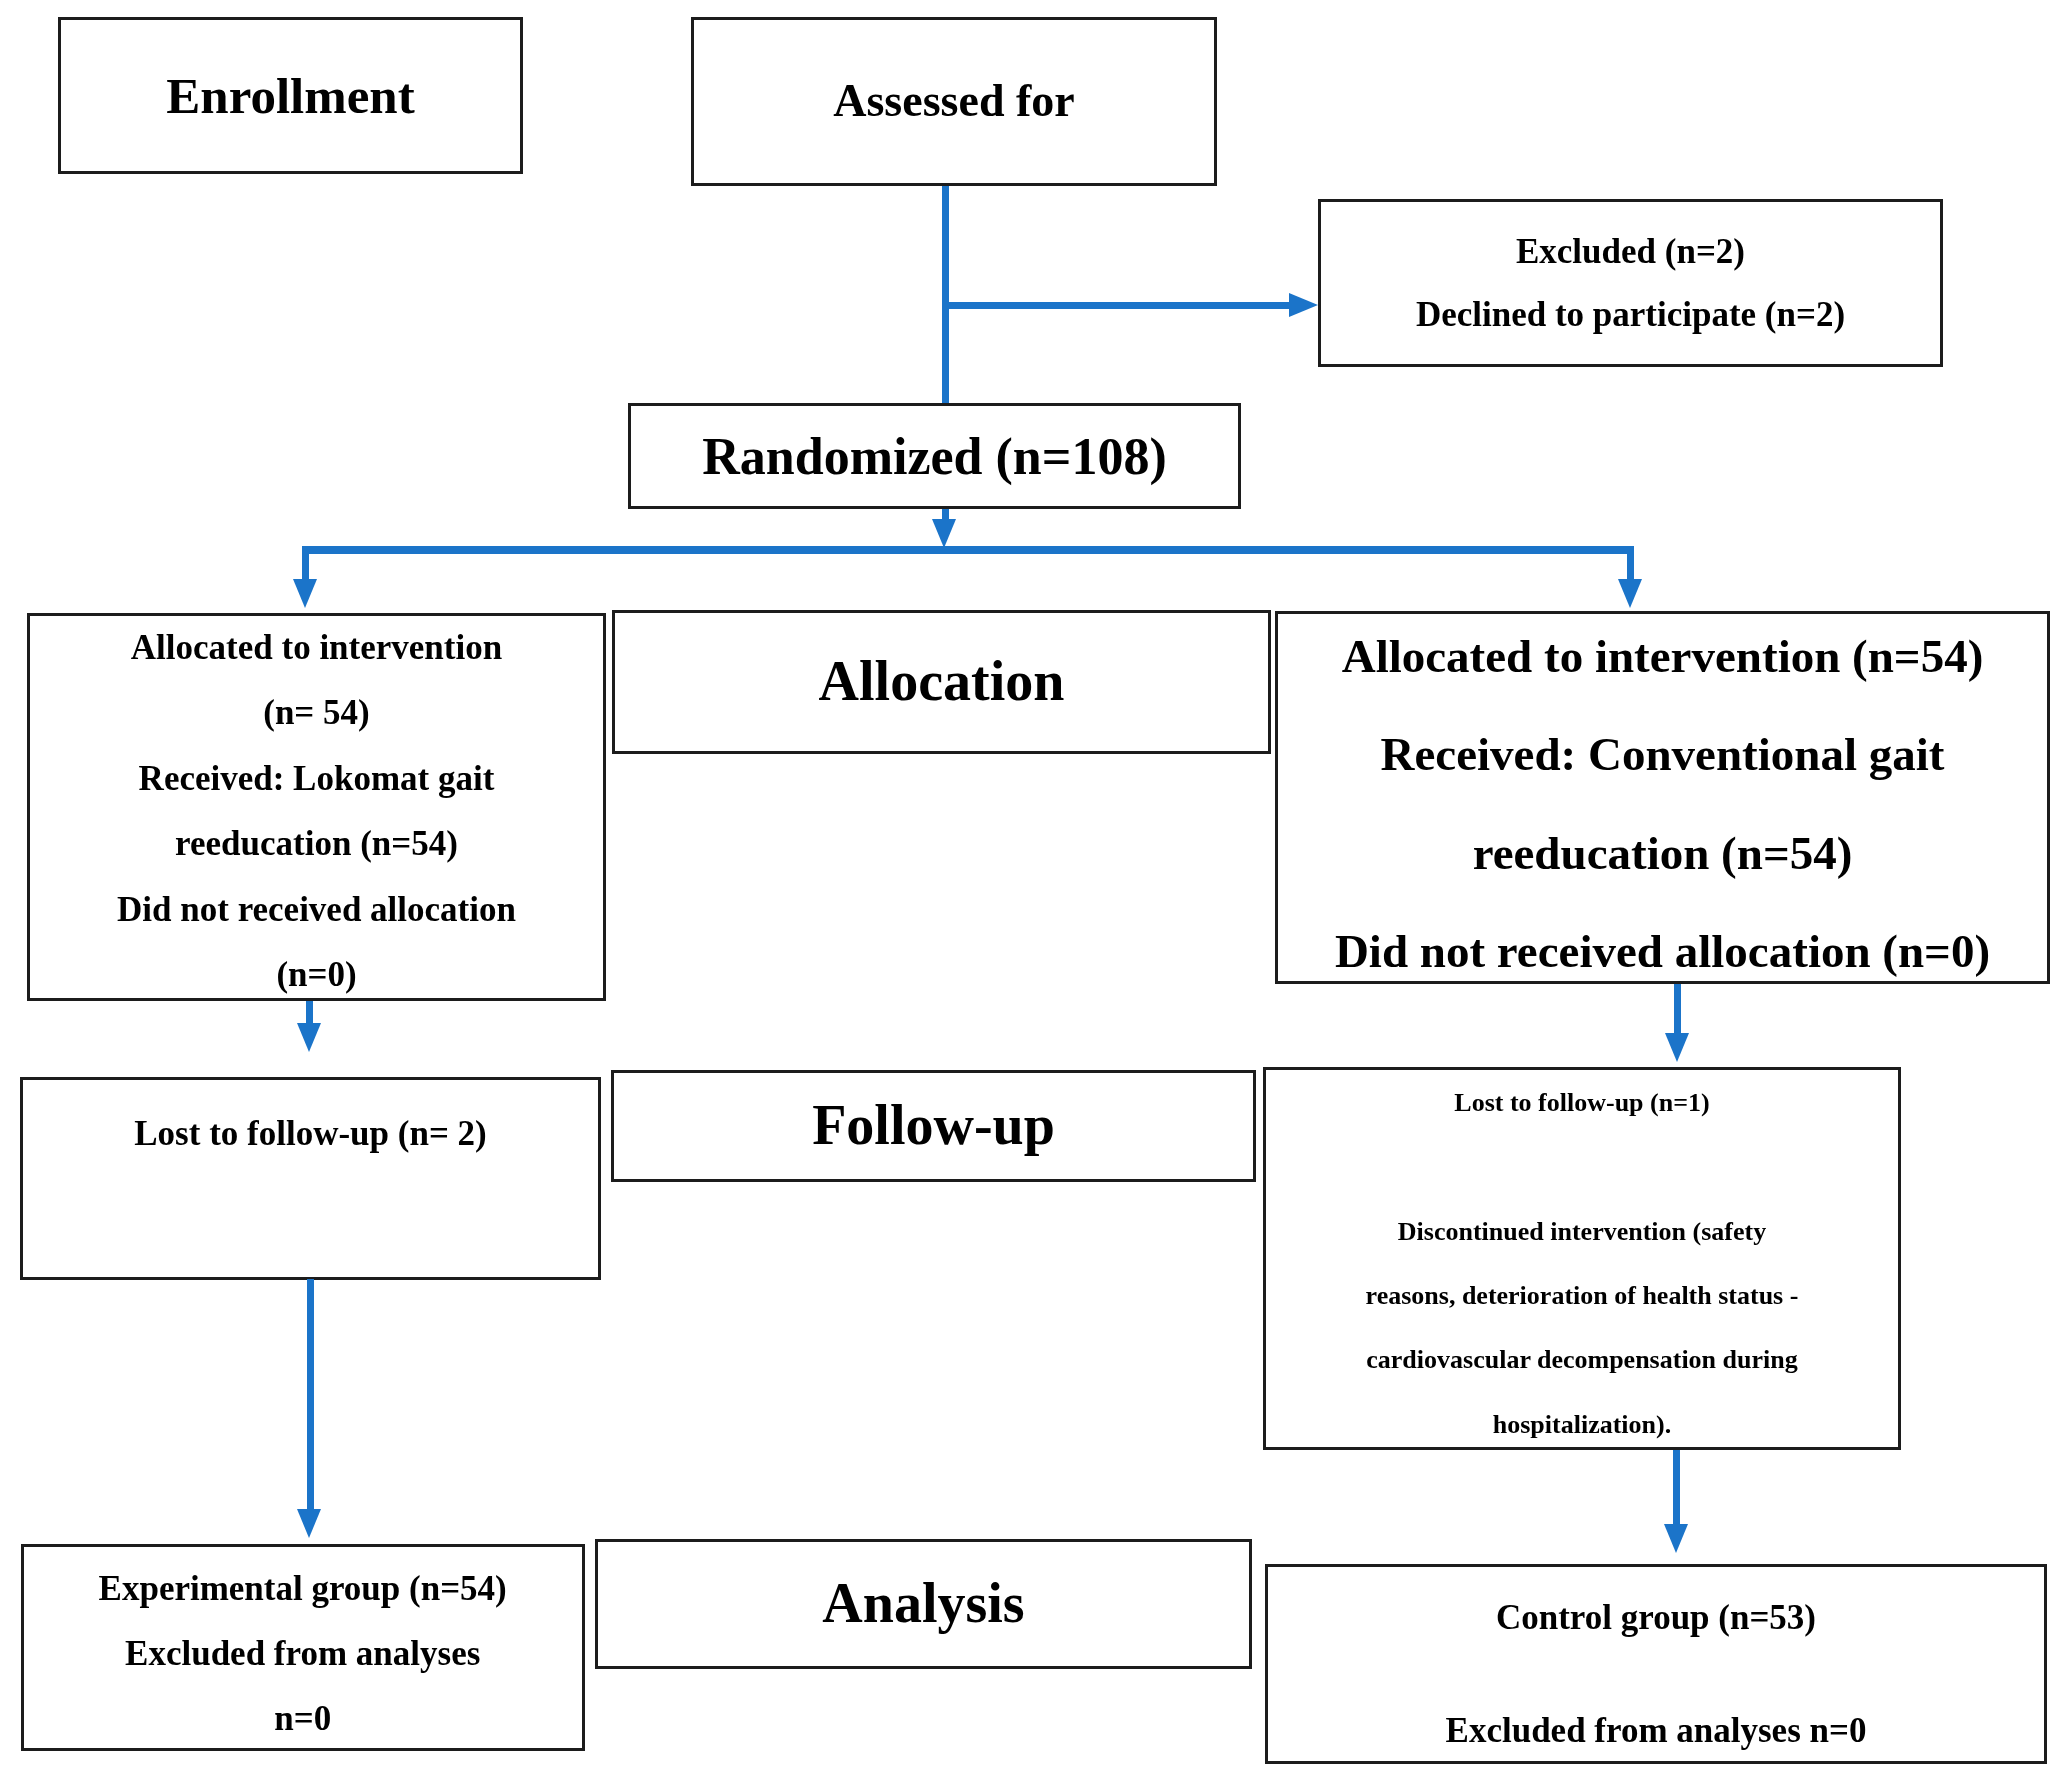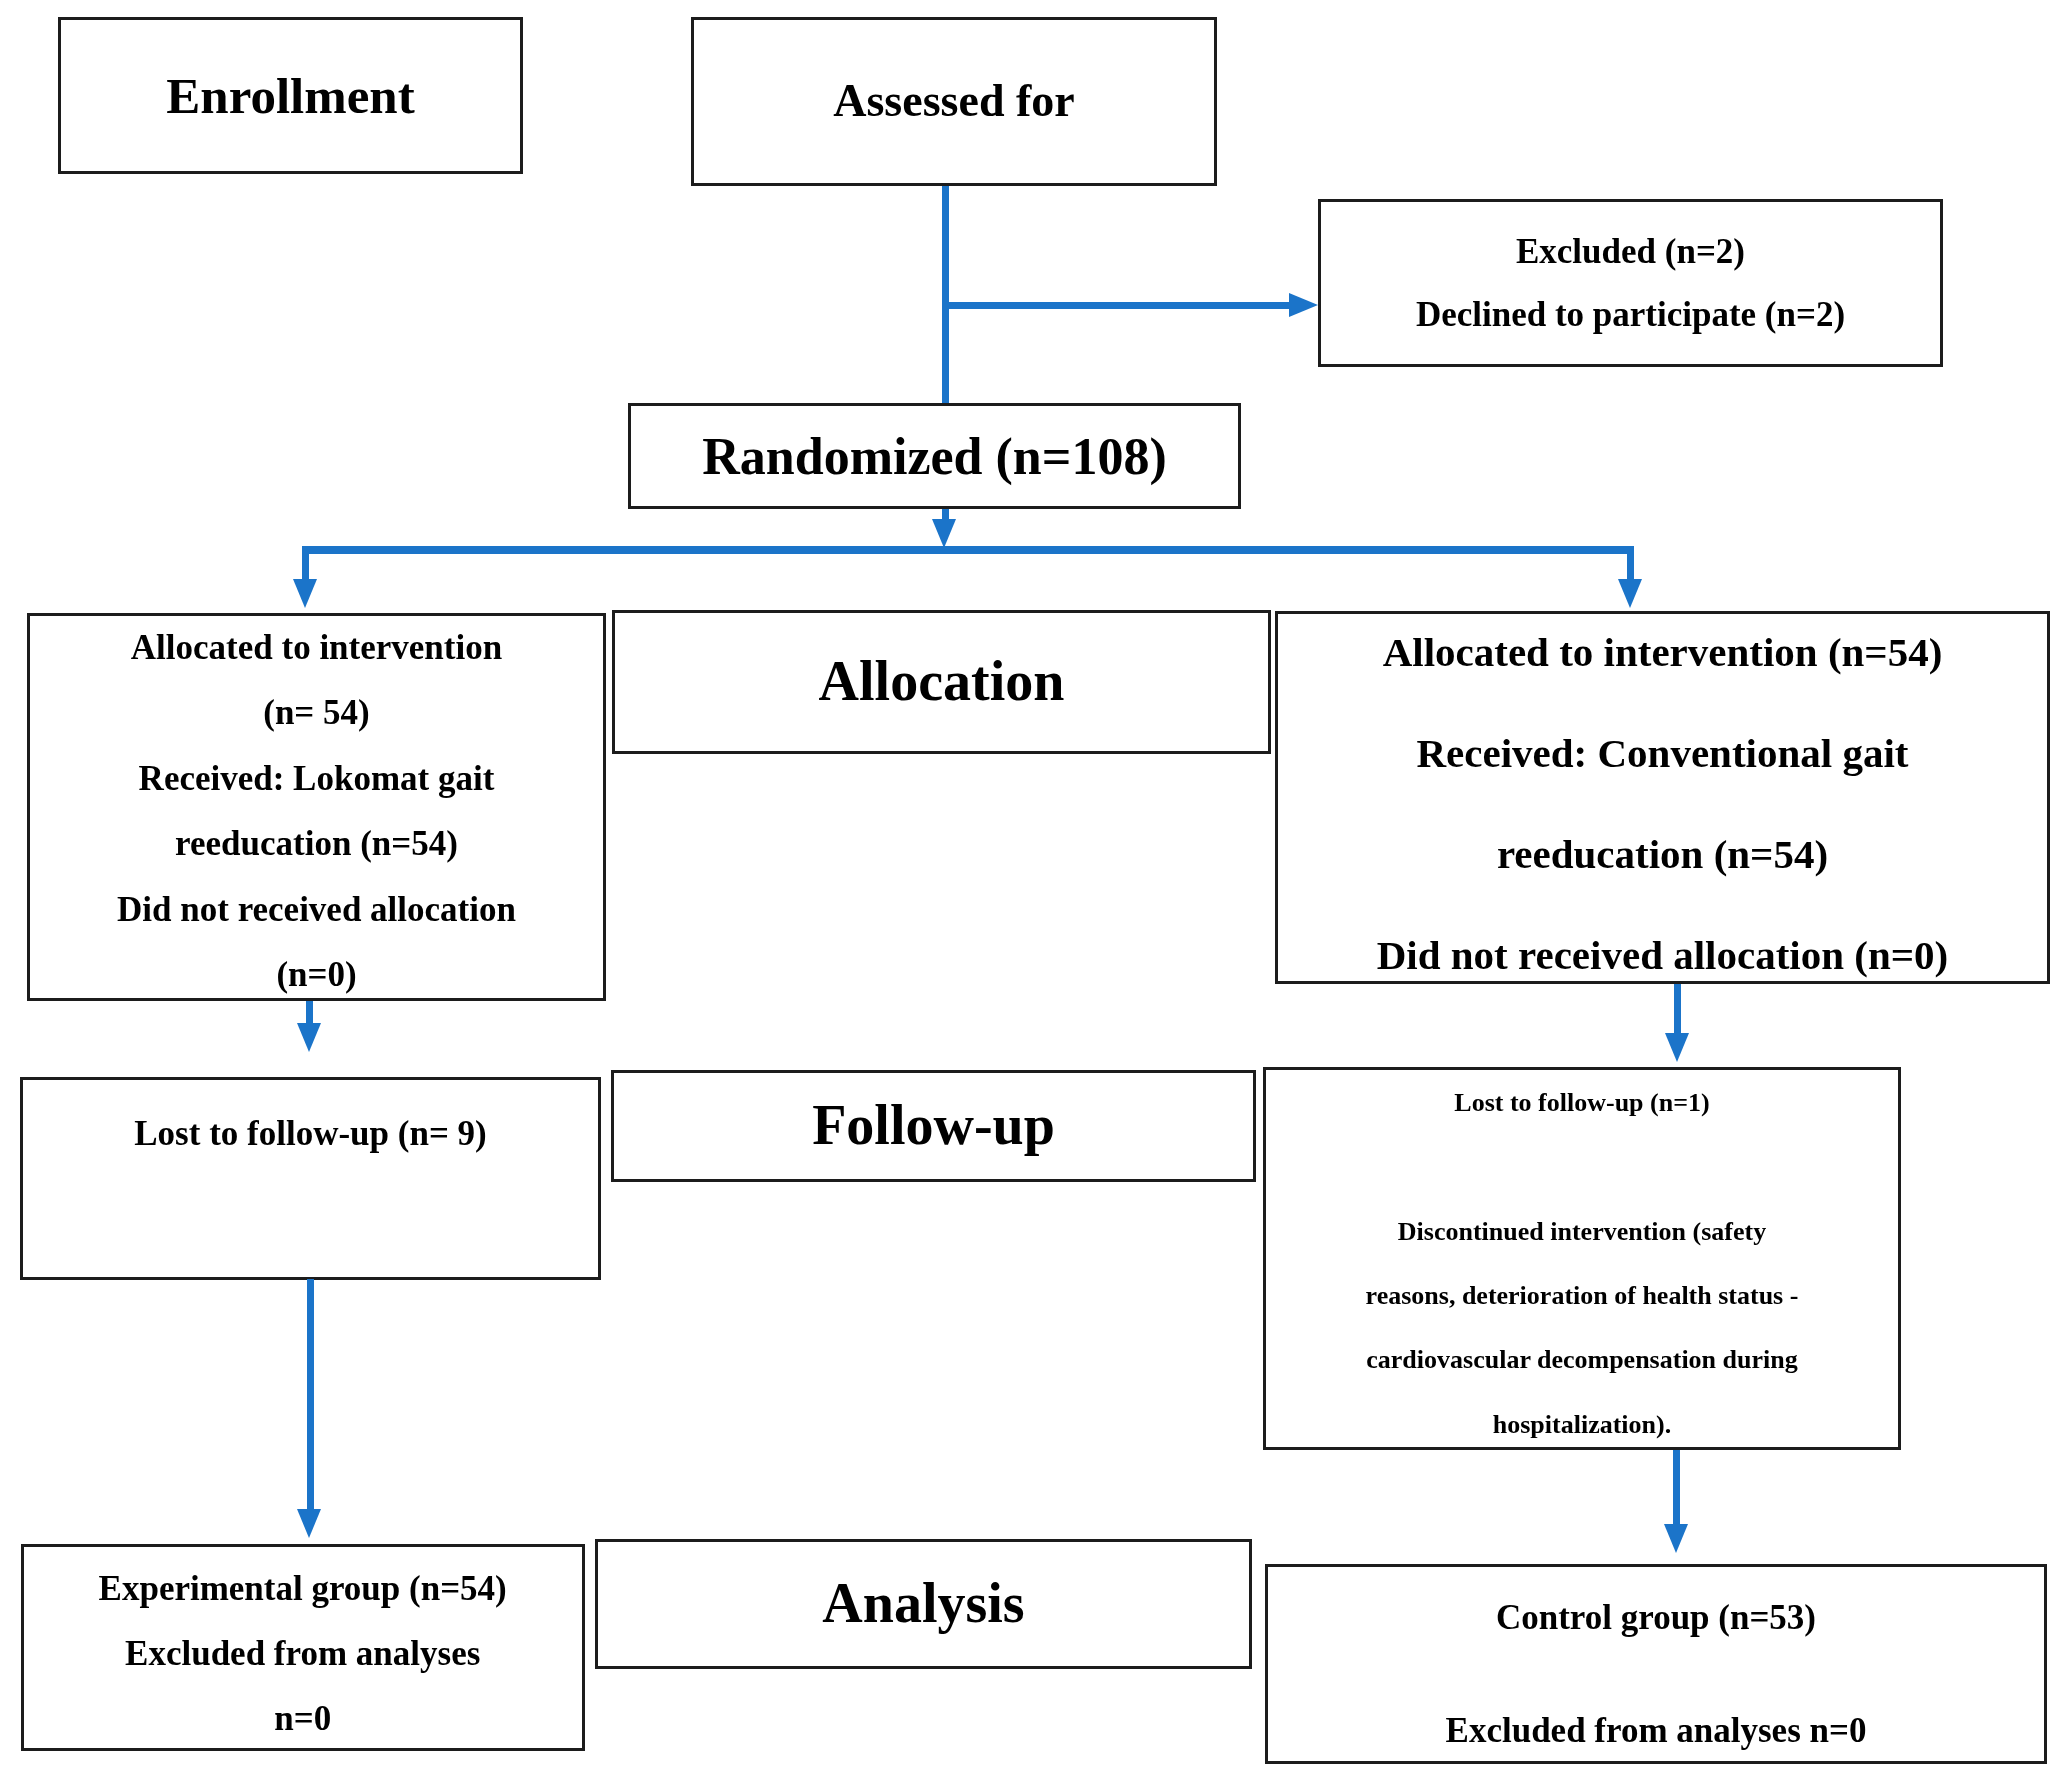--- a/index.html
+++ b/index.html
@@ -91,35 +91,35 @@
       <div class="tline">Received: Lokomat gait</div>
       <div class="tline">reeducation (n=54)</div>
       <div class="tline">Did not received allocation</div>
       <div class="tline">(n=0)</div>
     </div>
 
   <div class="box vcenter header" style="left:612px;top:610px;width:659px;height:144px;">
     <div class="tline">Allocation</div>
   </div>
 
-  <div class="box" style="left:1275px;top:611px;width:775px;height:373px;font-size:41px;line-height:1.28;padding-top:12px;">
+  <div class="box" style="left:1275px;top:611px;width:775px;height:373px;font-size:47px;line-height:1.28;padding-top:12px;">
       <div class="tline">Allocated to intervention (n=54)</div>
       <div class="tline">Received: Conventional gait</div>
       <div class="tline">reeducation (n=54)</div>
       <div class="tline">Did not received allocation (n=0)</div>
     </div>
 
   <div class="vline" style="left:306px;top:1001px;width:6.7px;height:24px;"></div>
   <div class="arrow-down" style="left:297px;top:1023px;"></div>
 
   <div class="vline" style="left:1674px;top:984px;width:6.7px;height:51px;"></div>
   <div class="arrow-down" style="left:1665px;top:1033px;"></div>
 
   <div class="box" style="left:20px;top:1077px;width:581px;height:203px;font-size:35px;line-height:1.7;padding-top:24px;">
-      <div class="tline">Lost to follow-up (n= 9)</div>
+      <div class="tline">Lost to follow-up (n= 2)</div>
     </div>
 
   <div class="box vcenter header" style="left:611px;top:1070px;width:645px;height:112px;">
     <div class="tline">Follow-up</div>
   </div>
 
   <div class="box" style="left:1263px;top:1067px;width:638px;height:383px;font-size:26px;line-height:1.7;padding-top:11px;">
       <div class="tline">Lost to follow-up (n=1)</div>
       <div class="tline">&nbsp;</div>
       <div class="tline">Discontinued intervention (safety</div>

